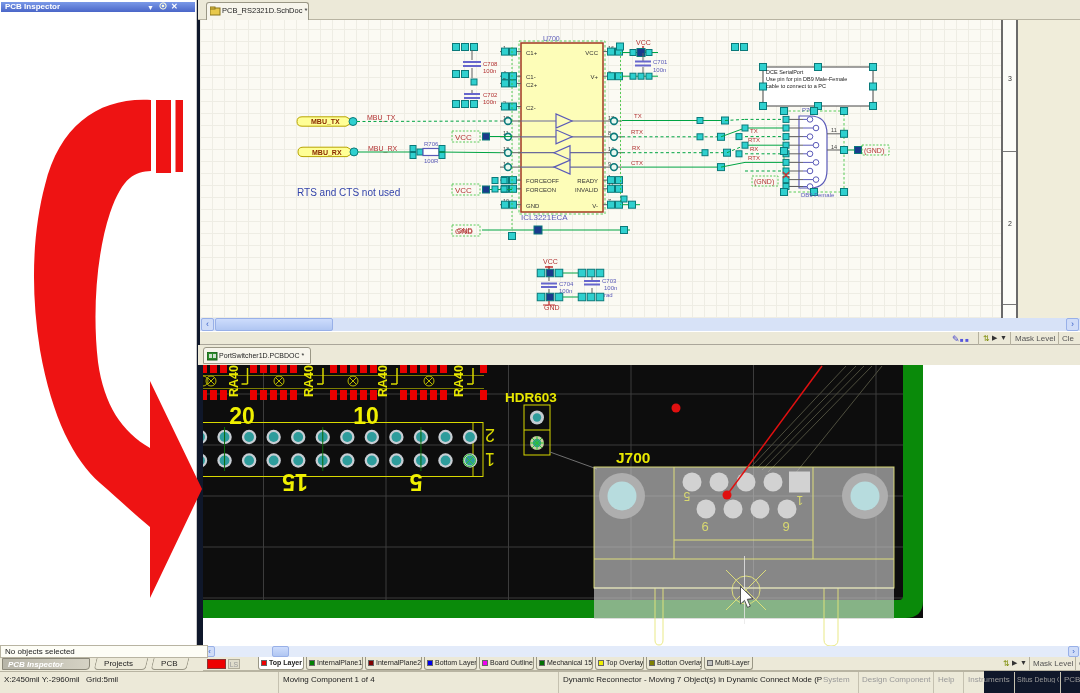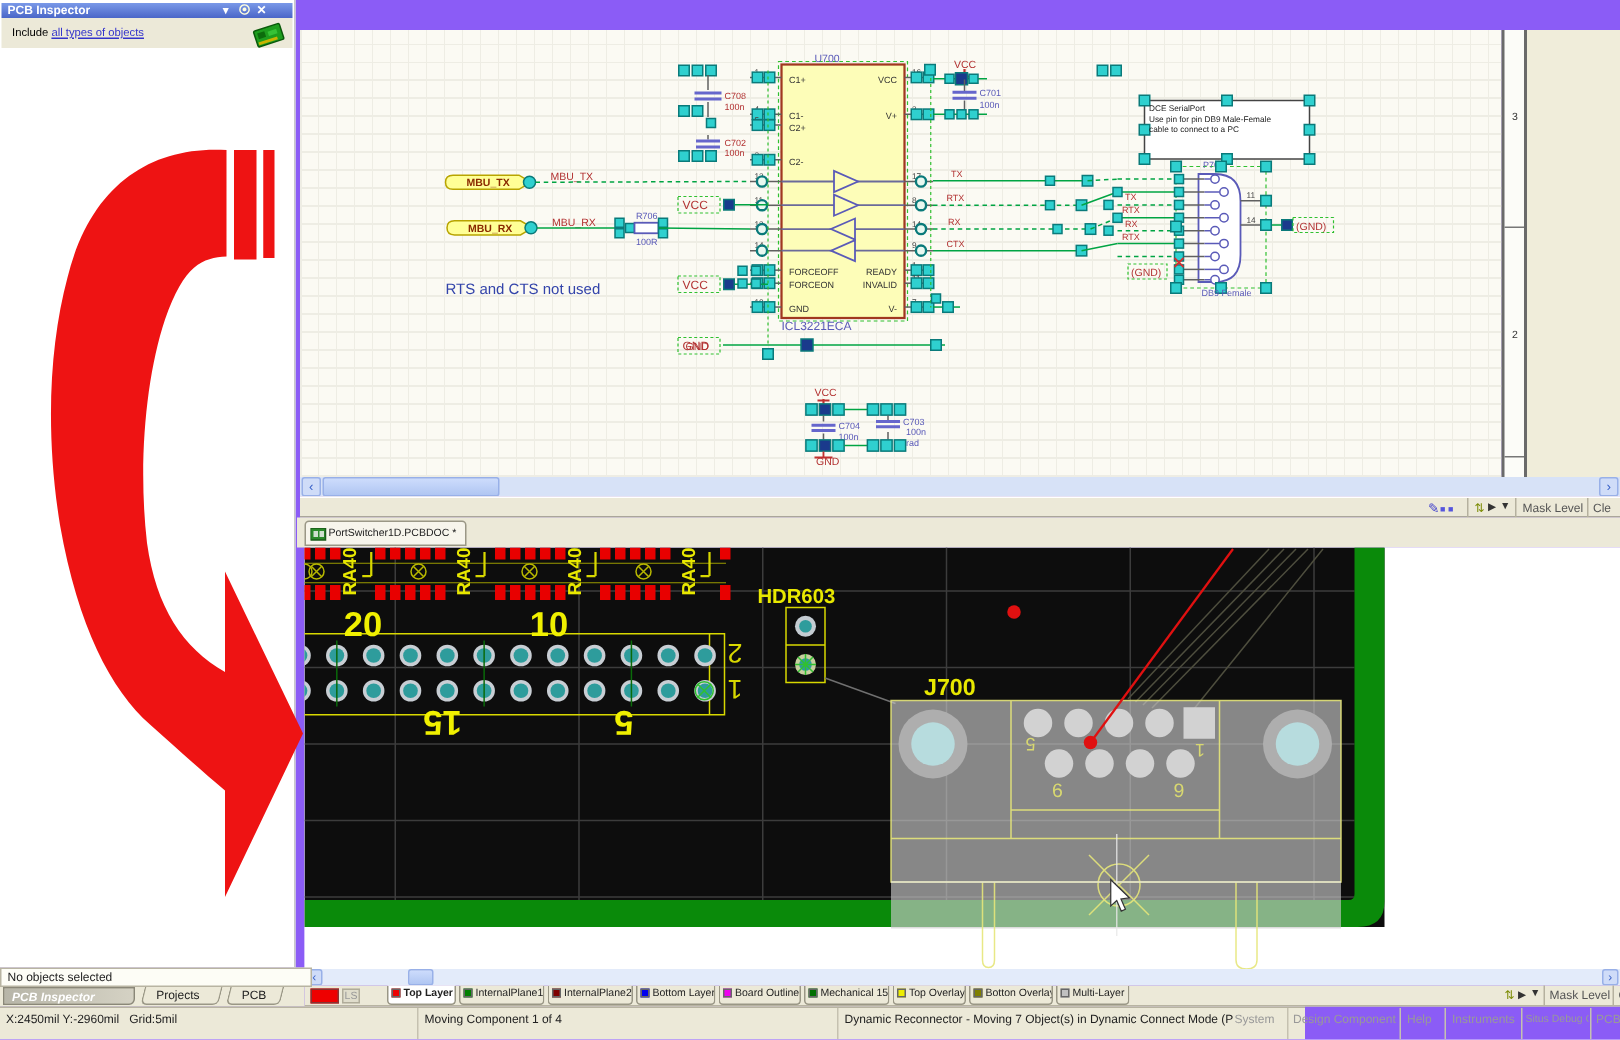--- a/index.html
+++ b/index.html
@@ -1,39 +1,38 @@
 <!DOCTYPE html>
 <html><head><meta charset="utf-8"><style>
 *{margin:0;padding:0;box-sizing:border-box}
 body{font-family:"Liberation Sans",sans-serif;background:#fff}
-#root{position:relative;width:1080px;height:693px;overflow:hidden;background:#8b5cf6}
+#root{position:relative;width:1080px;height:693px;overflow:hidden;background:#0f172a}
 .abs{position:absolute}
 .beige{background:#ece9d8}
 #statusbar span{white-space:nowrap}
 </style></head><body>
 <div id="root">
 
 <div class="abs" style="left:0;top:0;width:197px;height:645px;background:#fff;border-right:1px solid #c9c9c9">
   <div class="abs" style="left:1px;top:2px;width:194px;height:10px;background:linear-gradient(180deg,#7a99e8,#4a66c8);color:#fff;font-size:8px;font-weight:bold;line-height:10px;padding-left:4px">PCB Inspector
     <span class="abs" style="left:146px;top:1px;color:#fff;font-size:7px">▼</span>
     <span class="abs" style="left:158px;top:0px;color:#ffd;font-size:8px">⦿</span>
     <span class="abs" style="left:170px;top:0px;color:#fff;font-size:8px;font-weight:bold">✕</span>
   </div>
-  <div class="abs beige" style="left:1px;top:12px;width:194px;height:20px;font-size:7.5px;color:#000;line-height:19px;padding-left:7px">Include <span style="color:#3333cc;text-decoration:underline">all types of objects</span>
-    <svg class="abs" style="right:4px;top:2px" width="24" height="18">
-          <g transform="rotate(-18 12 9)">
-            <rect x="3" y="4" width="18" height="11" rx="1" fill="#1e9e1e" stroke="#0a5a0a"></rect>
-            <rect x="5" y="6" width="5" height="4" fill="#0c6c0c"></rect>
-            <rect x="12" y="7" width="6" height="3" fill="#36c236"></rect>
-            <rect x="4" y="12" width="13" height="2" fill="#c8b400"></rect>
-          </g>
+</div>
+
+<div class="abs beige" style="left:198px;top:0;width:882px;height:20px;border-bottom:1px solid #b8b4a2">
+  <div class="abs" style="left:8px;top:2px;width:103px;height:18px;background:#f7f5ec;border:1px solid #9a9786;border-bottom:none;border-radius:3px 3px 0 0;font-size:8px;line-height:16px;color:#222">
+    <svg class="abs" style="left:3px;top:3px" width="11" height="10">
+          <rect x="0" y="2" width="10" height="7" fill="#e8c84a" stroke="#8a7418"></rect>
+          <rect x="0" y="1" width="5" height="2" fill="#e8c84a" stroke="#8a7418"></rect>
         </svg>
+    <span class="abs" style="left:15px;white-space:nowrap;font-size:7.5px">PCB_RS2321D.SchDoc *</span>
   </div>
 </div>
-
 
 <div class="abs" style="left:200px;top:20px;width:801px;height:298px;overflow:hidden;background:#fbfaf3;background-image:repeating-linear-gradient(0deg,#eeede4 0,#eeede4 1px,transparent 1px,transparent 12px),repeating-linear-gradient(90deg,#eeede4 0,#eeede4 1px,transparent 1px,transparent 12px)">
   <svg id="sch" width="880" height="298" viewBox="200 20 880 298" style="position:absolute;left:0;top:0">
         <rect x="521" y="43" width="82" height="169" fill="#fdfdb8" stroke="#a03820" stroke-width="1.5"></rect>
         <rect x="519" y="41" width="86" height="173" fill="none" stroke="#30c030" stroke-width="0.8" stroke-dasharray="2.5,2"></rect>
         <text x="0" y="0" transform="translate(543,41) scale(0.5)" fill="#5a5ab8" font-size="14" font-family="Liberation Sans">U700</text>
         <text x="0" y="0" transform="translate(521,220) scale(0.5)" fill="#5a5ab8" font-size="16" font-family="Liberation Sans">ICL3221ECA</text>
         <path d="M521,121 H603" stroke="#6a6a9a" stroke-width="1.2"></path>
         <polygon points="556,114 556,128 572,121" fill="#fdfdb8" stroke="#5a5ab8" stroke-width="1.2"></polygon>
         <path d="M521,136.8 H603" stroke="#6a6a9a" stroke-width="1.2"></path>
@@ -575,21 +574,21 @@
       <span class="abs" style="left:876px;top:2px;font-size:8px;color:#555">Cle</span>
     </div>
 
 <div class="abs" style="left:0;top:645px;width:208px;height:13px;background:#fdfdf6;border:1px solid #b8b4a2;font-size:8px;color:#222;line-height:12px;padding-left:4px">No objects selected</div>
 <div class="abs beige" style="left:0;top:658px;width:203px;height:13px;font-size:8px">
   <span class="abs" style="left:2px;top:0px;width:88px;height:12px;background:linear-gradient(90deg,#b7b5a8,#d5d2c4);border:1px solid #8a8778;border-radius:0 0 4px 0;color:#fff;font-weight:bold;font-style:italic;padding-left:5px;line-height:11px">PCB Inspector</span>
   <span class="abs" style="left:95px;top:0px;width:52px;height:12px;border:1px solid #9a9786;border-top:none;border-radius:0 0 4px 4px;color:#222;padding-left:8px;line-height:11px;transform:skewX(-14deg)"><span style="display:inline-block;transform:skewX(14deg)">Projects</span></span>
   <span class="abs" style="left:152px;top:0px;width:36px;height:12px;border:1px solid #9a9786;border-top:none;border-radius:0 0 4px 4px;color:#222;padding-left:8px;line-height:11px;transform:skewX(-14deg)"><span style="display:inline-block;transform:skewX(14deg)">PCB</span></span>
 </div>
 
-<div class="abs beige" id="statusbar" style="left:0;top:671px;width:870px;height:22px;border-top:1px solid #b8b4a2;font-size:8px;color:#222">
+<div class="abs beige" id="statusbar" style="left:0;top:671px;width:984px;height:22px;border-top:1px solid #b8b4a2;font-size:8px;color:#222">
   <span class="abs" style="left:4px;top:3px">X:2450mil Y:-2960mil&nbsp;&nbsp;&nbsp;Grid:5mil</span>
   <span class="abs" style="left:278px;top:0;height:22px;border-left:1px solid #c5c1b0"></span>
   <span class="abs" style="left:283px;top:3px">Moving Component 1 of 4</span>
   <span class="abs" style="left:558px;top:0;height:22px;border-left:1px solid #c5c1b0"></span>
   <span class="abs" style="left:563px;top:3px">Dynamic Reconnector - Moving 7 Object(s) in Dynamic Connect Mode (P</span>
   <span class="abs" style="left:823px;top:3px;color:#999">System</span>
   <span class="abs" style="left:858px;top:0;height:22px;border-left:1px solid #c5c1b0"></span>
   <span class="abs" style="left:862px;top:3px;color:#999">Design Component</span>
   <span class="abs" style="left:933px;top:0;height:22px;border-left:1px solid #c5c1b0"></span>
   <span class="abs" style="left:938px;top:3px;color:#999">Help</span>

